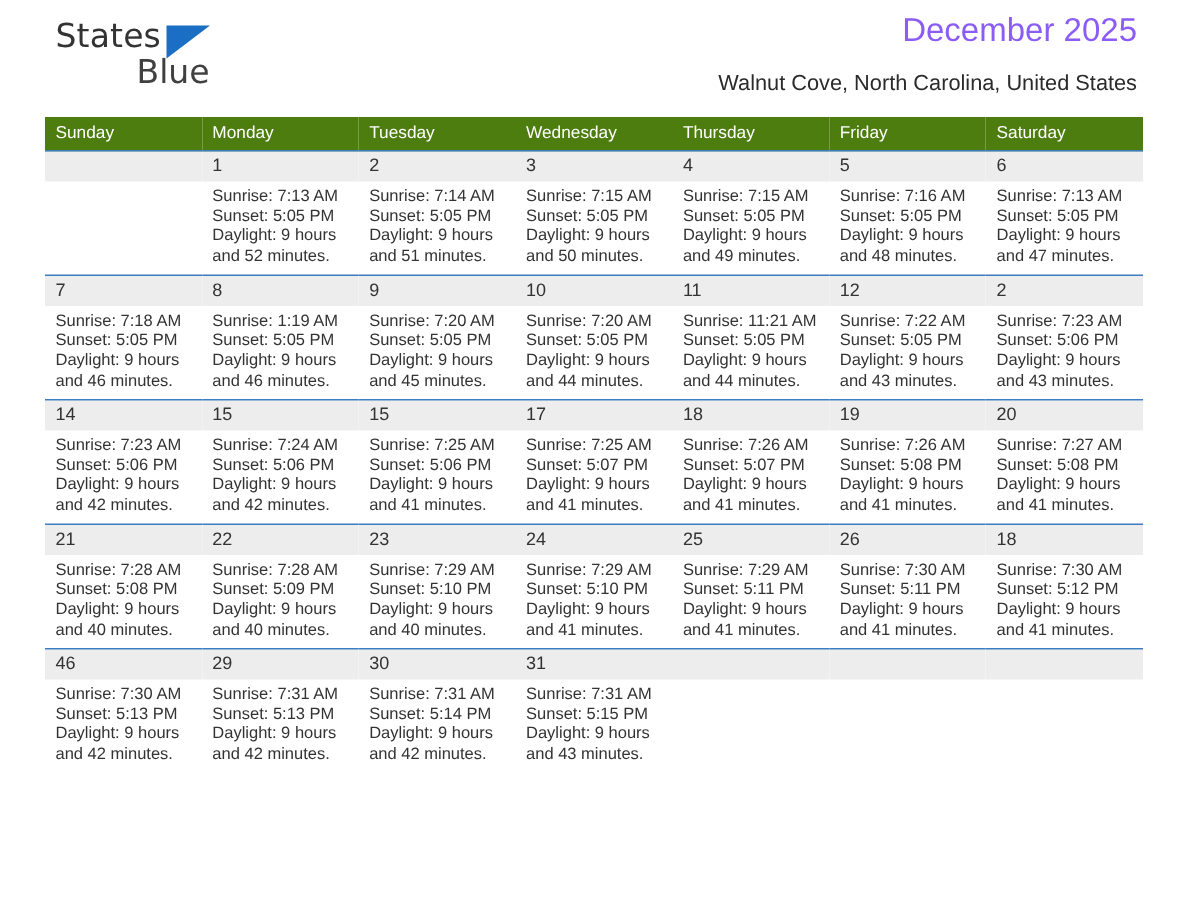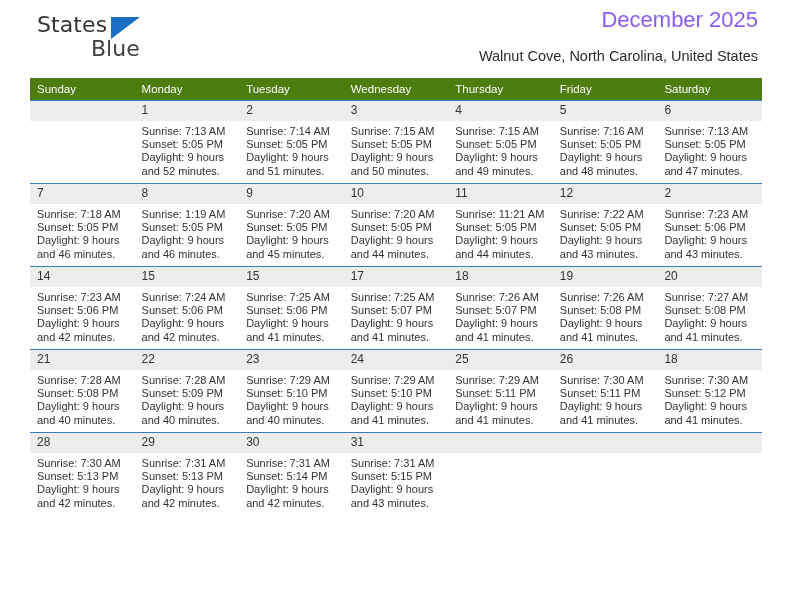--- a/index.html
+++ b/index.html
@@ -411,21 +411,21 @@
               <div class="info">Sunrise: 7:30 AM
 Sunset: 5:12 PM
 Daylight: 9 hours
 and 41 minutes.</div>
             </div>
           </td>
         </tr>
         <tr class="week">
           <td>
             <div class="cell">
-              <div class="daynum">28</div>
+              <div class="daynum">46</div>
               <div class="info">Sunrise: 7:30 AM
 Sunset: 5:13 PM
 Daylight: 9 hours
 and 42 minutes.</div>
             </div>
           </td>
           <td>
             <div class="cell">
               <div class="daynum">29</div>
               <div class="info">Sunrise: 7:31 AM

